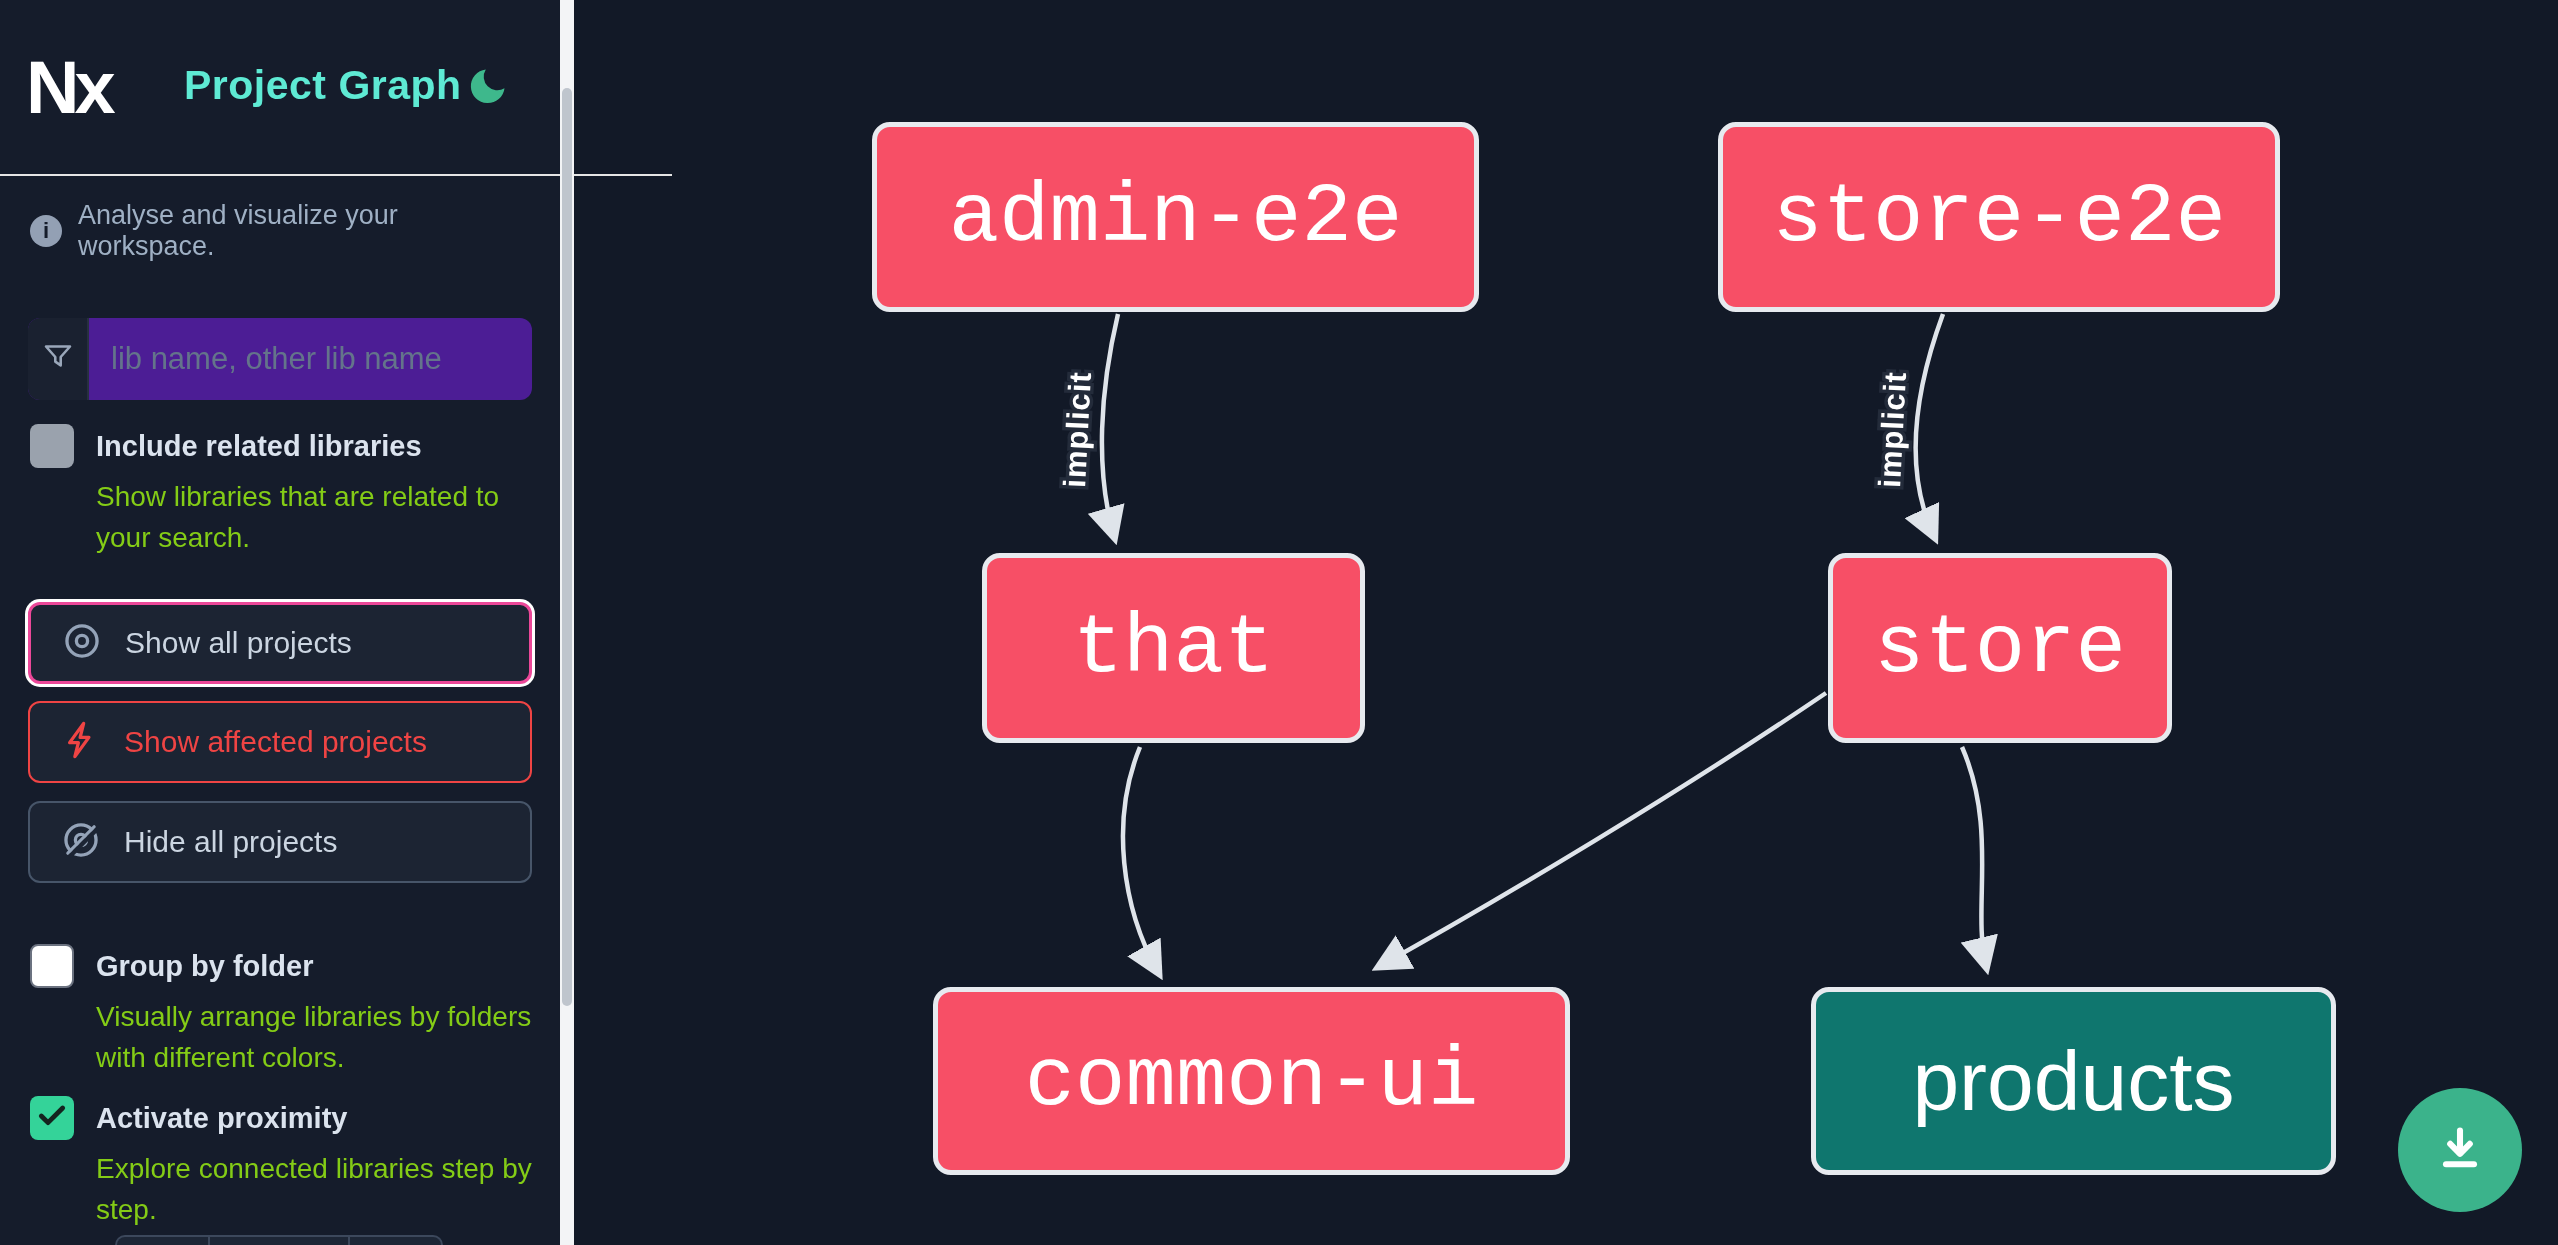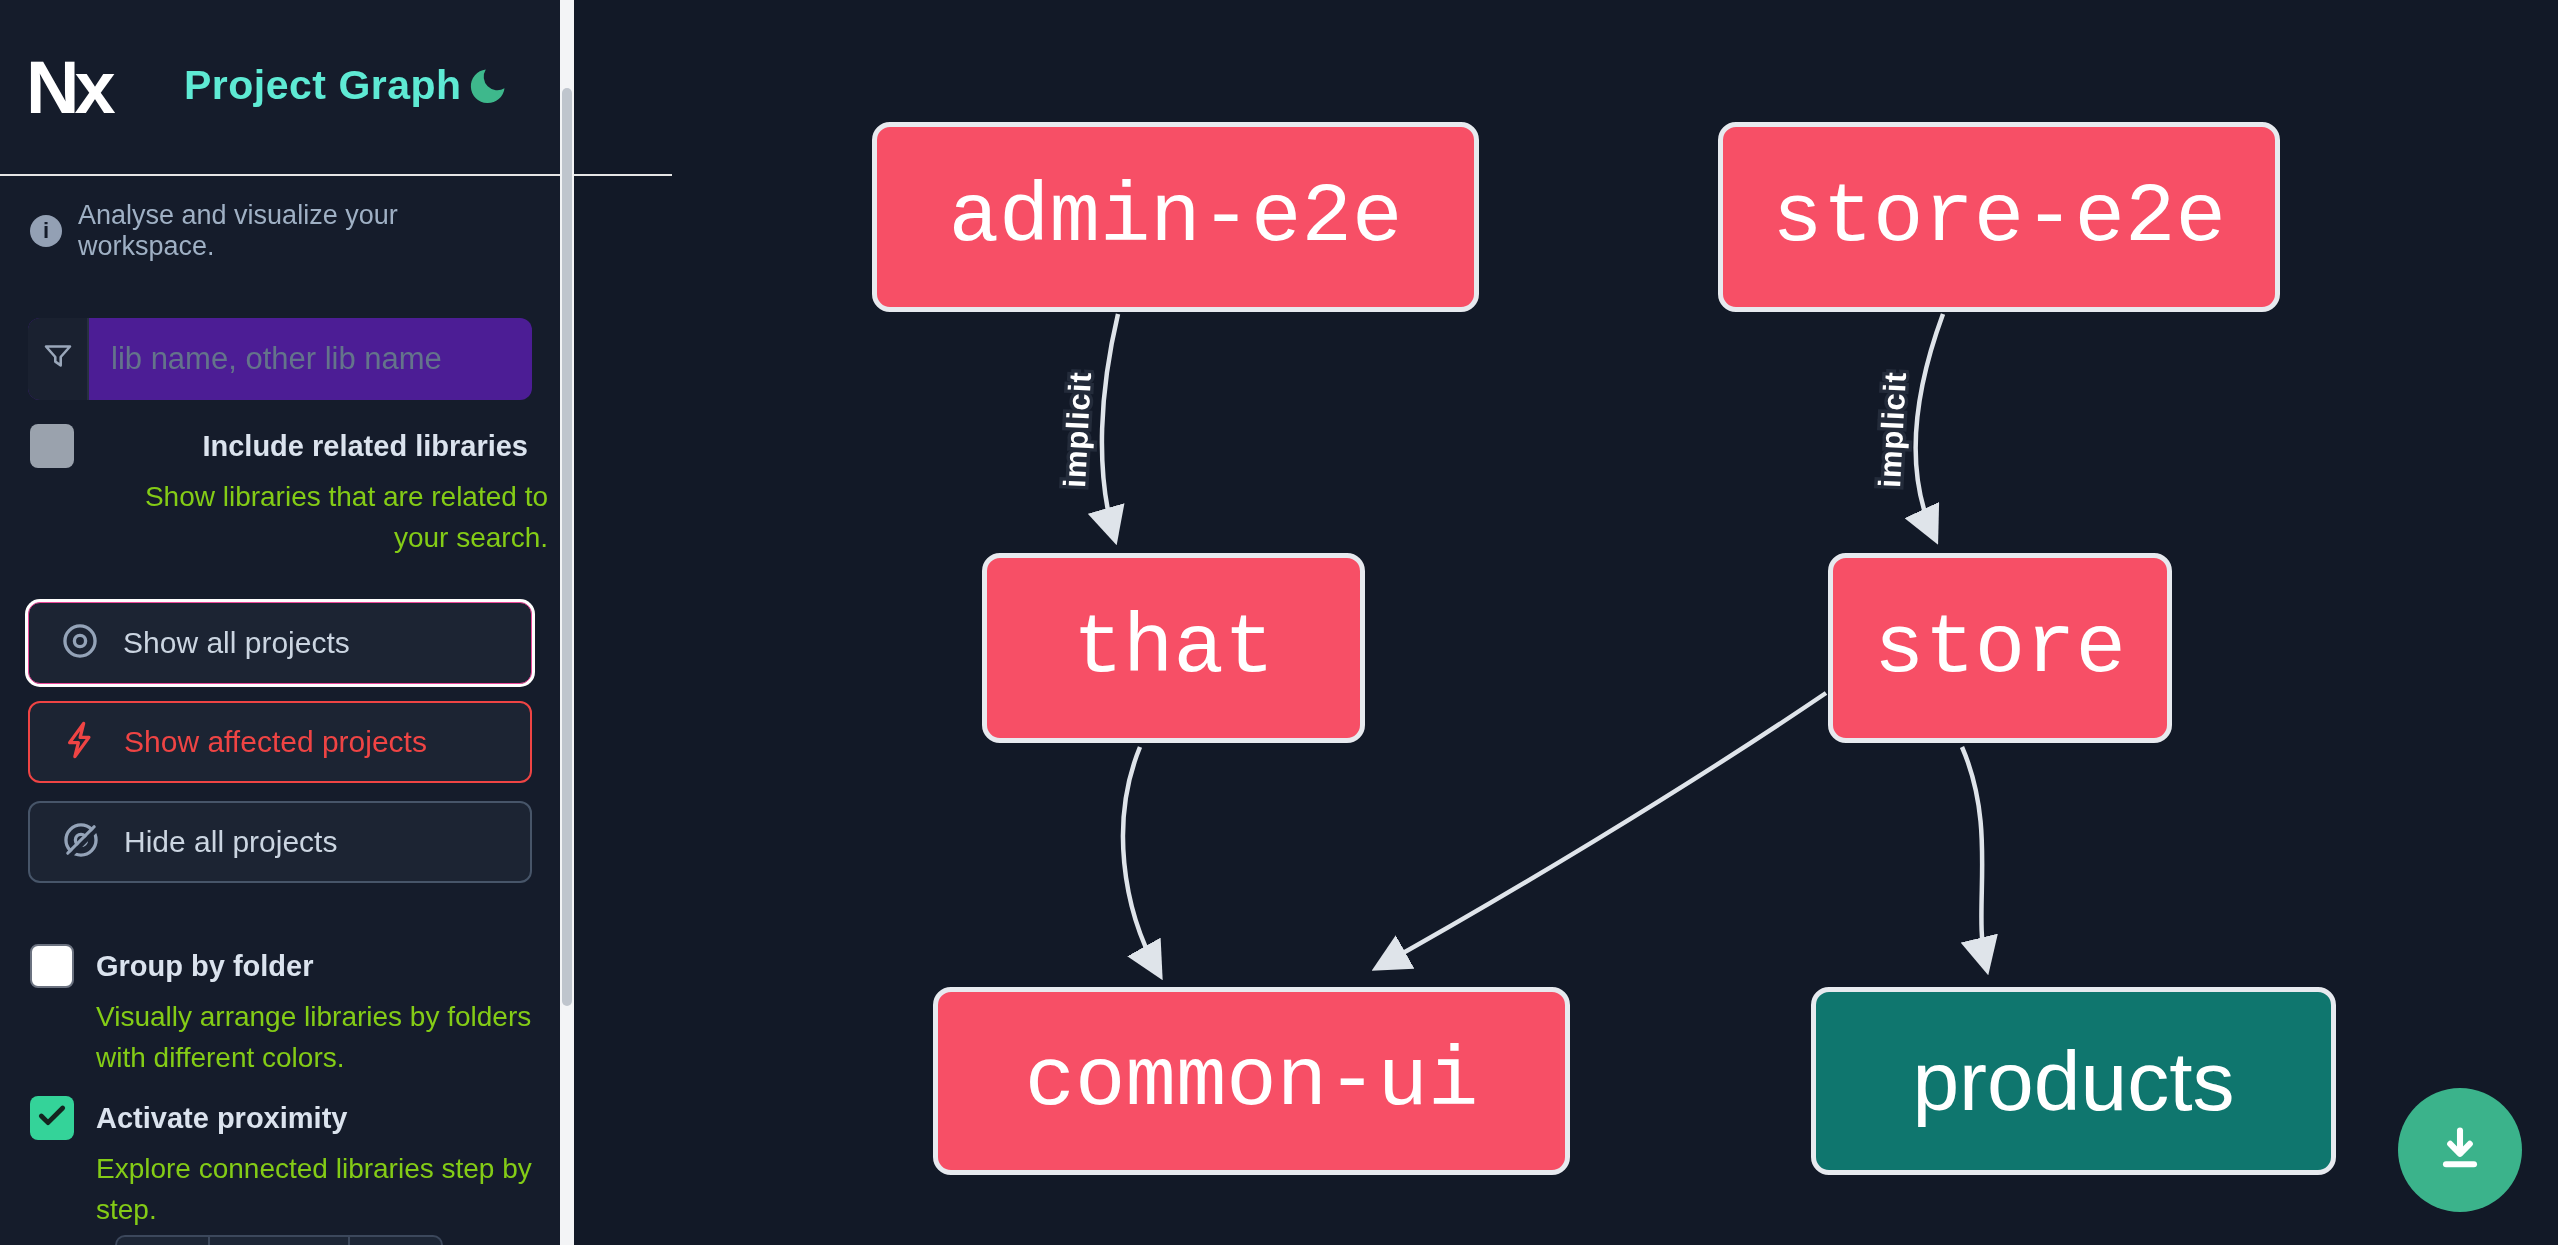--- a/index.html
+++ b/index.html
@@ -26,27 +26,27 @@
   #search-input{flex:1;background:transparent;border:none;outline:none;color:#cbd5e1;font-size:31px;padding:0 22px;}
   #search-input::placeholder{color:#64748b;}
 
   .toggle-row{position:absolute;left:28px;width:500px;}
   .cbx{position:absolute;left:2px;top:2px;width:44px;height:44px;border-radius:8px;}
   .cbx.gray{background:#9aa2ad;}
   .cbx.white{background:#ffffff;border:2px solid #6b7280;}
   .cbx.green{background:#34d399;display:flex;align-items:center;justify-content:center;}
   .trow-label{margin-left:68px;font-size:29px;font-weight:700;color:#dbe3ee;line-height:48px;}
   .trow-desc{margin-left:68px;width:452px;font-size:28px;color:#84cc16;line-height:41px;margin-top:6px;}
-  #toggle-related{top:422px;text-align:right;}
+  #toggle-related{top:422px;}
   #toggle-group{top:942px;}
   #toggle-proximity{top:1094px;}
 
   .sb-btn{position:absolute;left:28px;width:504px;height:82px;background:#1c2433;border-radius:12px;display:flex;align-items:center;gap:22px;padding-left:30px;cursor:pointer;}
   .sb-btn .lbl{font-size:30px;font-weight:500;color:#cbd5e1;}
-  #btn-show-all{top:602px;border:1px solid #ec4899;box-shadow:0 0 0 3px #ffffff;}
+  #btn-show-all{top:602px;border:3px solid #ec4899;box-shadow:0 0 0 3px #ffffff;}
   #btn-affected{top:701px;border:2px solid #ef4444;}
   #btn-affected .lbl{color:#ef4444;}
   #btn-hide{top:801px;border:2px solid #475569;}
 
   #stepper-sliver{position:absolute;left:115px;bottom:0;width:328px;height:10px;display:flex;background:#1d2636;border:2px solid #3c485c;border-bottom:none;border-radius:10px 10px 0 0;overflow:hidden;}
   #stepper-sliver .seg{flex:1;border-right:2px solid #3c485c;}
   #stepper-sliver .seg:last-child{border-right:none;}
   #stepper-sliver .seg.mid{flex:1.5;}
 
   

